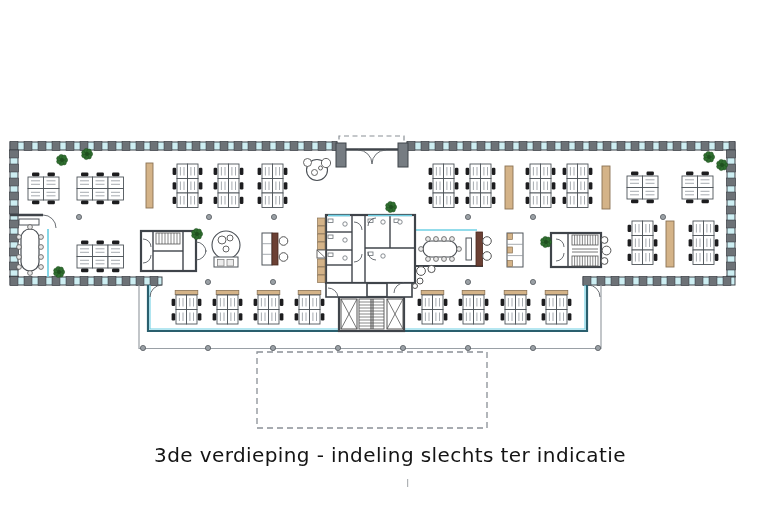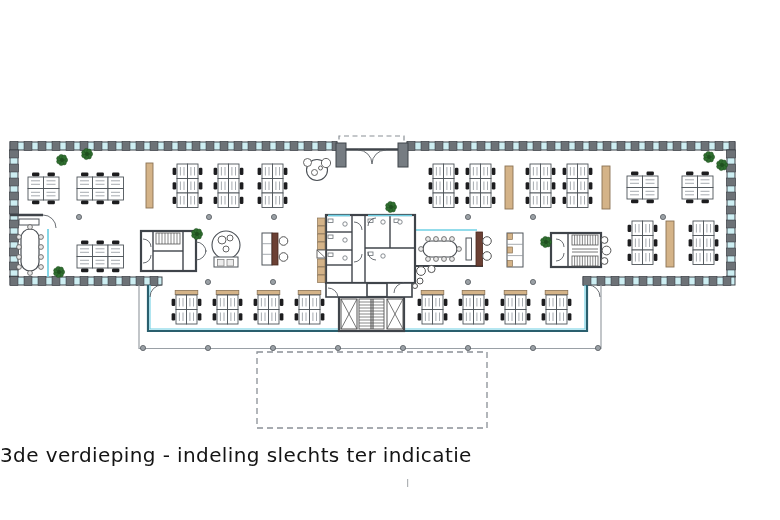--- a/index.html
+++ b/index.html
@@ -1,19 +1,19 @@
 <!DOCTYPE html>
 <html style="--glass: #cdeef2; --glassLine: #6fd0e4; --glassDark: #2a5f6e; --mullion: #6d7277; --outline: #3f444a; --wall: #3f444a; --wood: #d4b388; --woodStroke: #8a7254; --plant: #2f6d2f; --plantDark: #1f501f; --brown: #6b4034; --brownStroke: #49291f; --chair: #1d1d1f; --deskStroke: #4e545a; --deskMark: #8f969c; --dot: #9aa0a5; --dotStroke: #565b60; --dash: #8a9096; --terrace: #9aa0a6; --fixture: #6a7076; --captionc: #141414;"><head>
 <meta charset="utf-8">
 <style>
   html,body{margin:0;padding:0;background:#ffffff;}
   .stage{position:relative;width:780px;height:520px;background:#fff;overflow:hidden;
          font-family:"DejaVu Sans","Liberation Sans",sans-serif;}
   svg{position:absolute;left:0;top:0;}
-  .caption{position:absolute;left:0;top:443px;width:780px;
+  .caption{position:absolute;left:0;top:443px;width:780px;text-align:center;
            font-size:20px;letter-spacing:.4px;color:var(--captionc,#141414);
            font-family:"DejaVu Sans",sans-serif;}
 </style>
 </head>
 <body>
 
 <div class="stage">
   <svg id="plan" width="780" height="520" viewBox="0 0 780 520">
       <g>
         <g>

